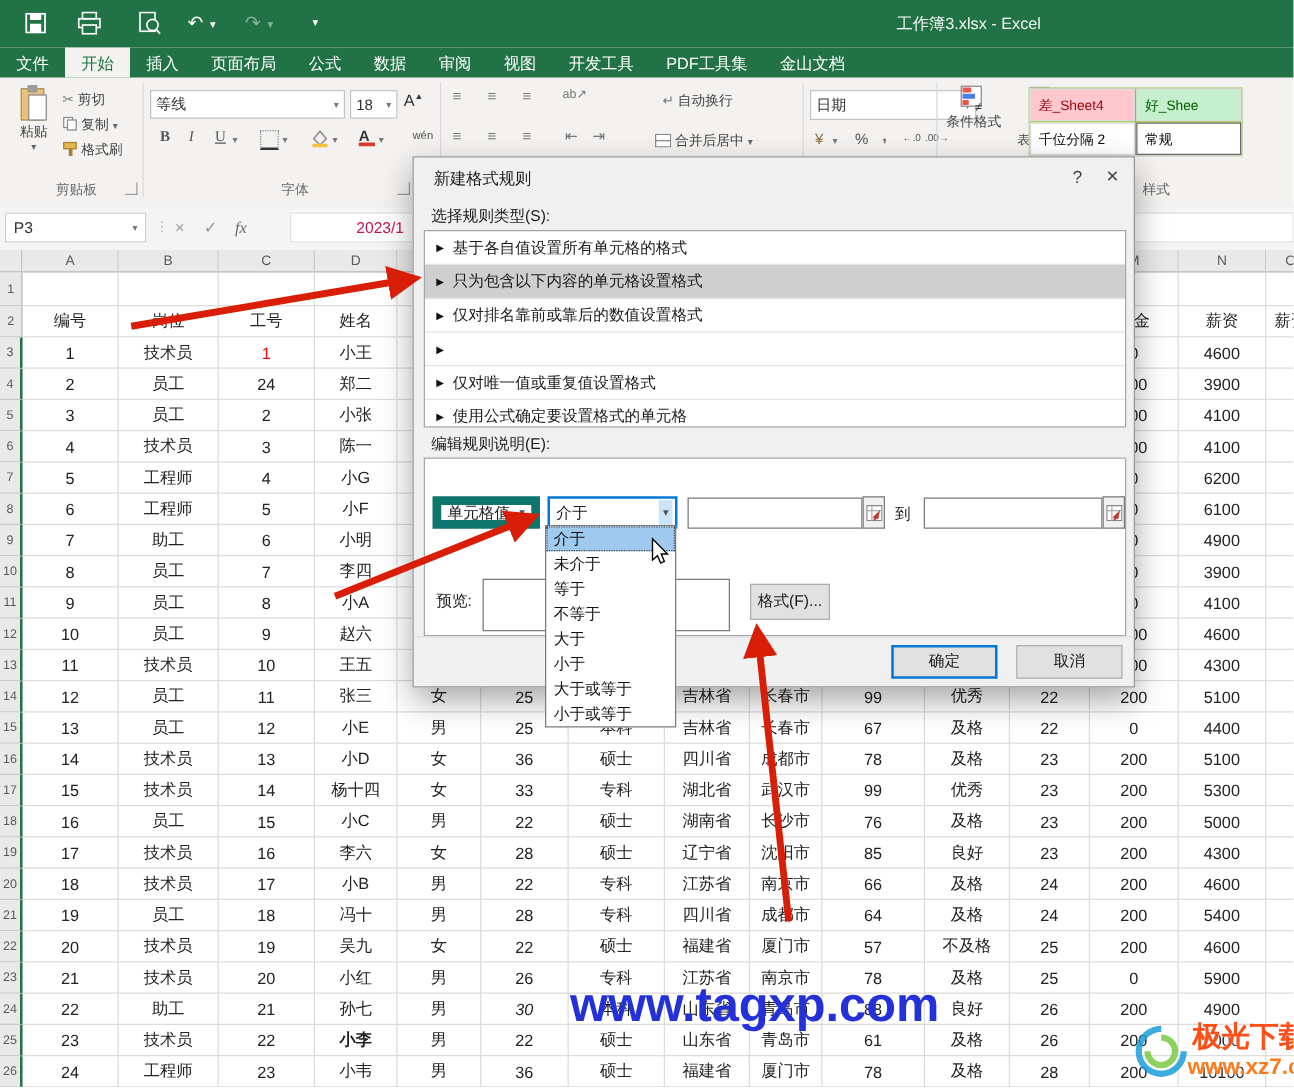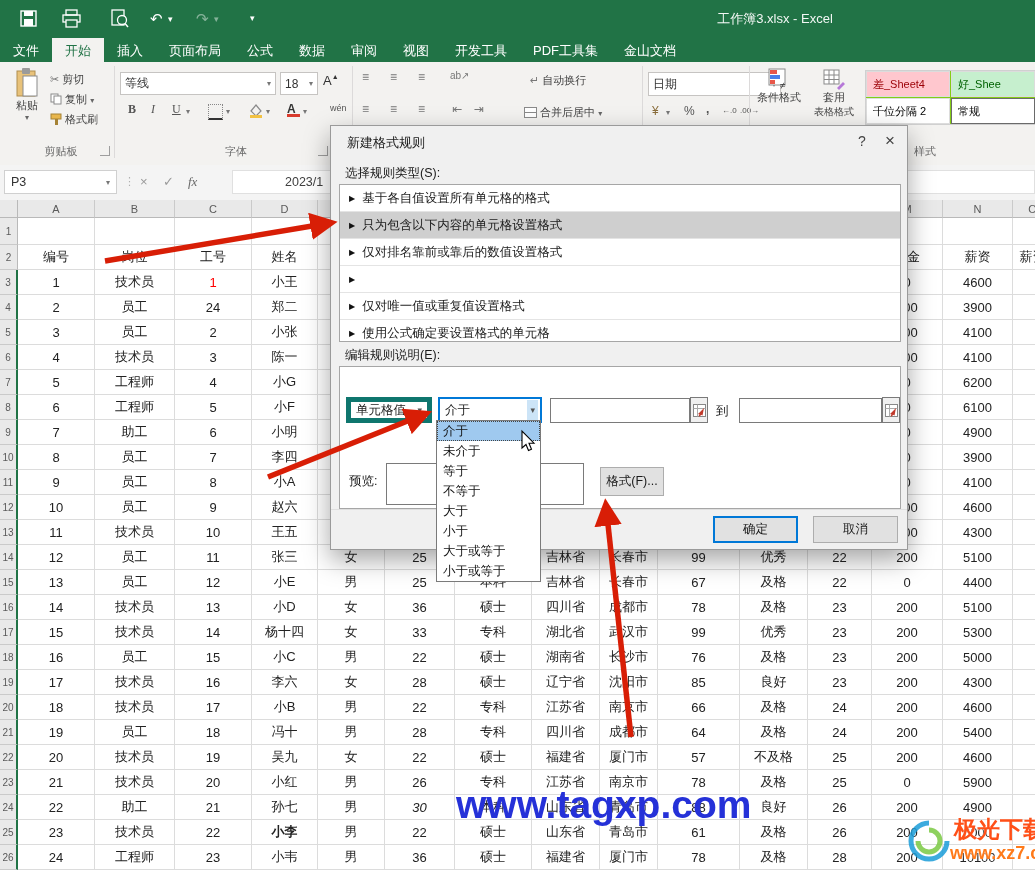--- a/index.html
+++ b/index.html
@@ -25,21 +25,21 @@
   .rbtn-txt{position:absolute;font-size:11px;color:#444;white-space:nowrap}
   .combo{position:absolute;background:#fff;border:1px solid #c6c4c2;font-size:12px;color:#333;display:flex;align-items:center;padding:0 4px;box-sizing:border-box}
   .combo .dd{margin-left:auto;font-size:8px;color:#777}
   .mini{position:absolute;font-size:12px;color:#555}
   .bigbtn{position:absolute;display:flex;flex-direction:column;align-items:center;font-size:11px;color:#444}
   .chip{box-sizing:border-box;font-size:11px;display:flex;align-items:center;padding-left:6px;border:1px solid #dcdcdc;width:84px;height:26px;overflow:hidden;white-space:nowrap}
   
   #fbar{left:0;top:165px;width:1035px;height:35px;background:#f4f4f4;border-bottom:1px solid #cfcfcf;z-index:4}
   #namebox{position:absolute;left:4px;top:5px;width:113px;height:24px;background:#fff;border:1px solid #d0d0d0;font-size:12.5px;color:#333;display:flex;align-items:center;padding:0 6px;box-sizing:border-box}
   #fx-area{position:absolute;left:232px;top:5px;width:803px;height:24px;background:#fff;border:1px solid #e0e0e0;box-sizing:border-box}
-  #fx-val{position:absolute;left:52px;top:4px;font-size:12.5px;color:#404040;white-space:nowrap}
+  #fx-val{position:absolute;left:52px;top:4px;font-size:12.5px;color:#be185d;white-space:nowrap}
   .fbtn{position:absolute;top:9px;font-size:13px;color:#9a9a9a}
   
   #grid{left:0;top:200px;width:1035px;height:670px;overflow:hidden;background:#fff;z-index:10}
   #grid-ch{display:flex;height:18px}
   .corner{width:18px;height:18px;background:#e9e9e9;border-right:1px solid #b9b9b9;border-bottom:1px solid #b9b9b9;box-sizing:border-box;flex:none}
   .colhdr{height:18px;background:#e9e9e9;border-right:1px solid #cacaca;border-bottom:1px solid #b9b9b9;box-sizing:border-box;flex:none;
           display:flex;align-items:center;justify-content:center;font-size:11px;color:#5a5a5a}
   .g-row{display:flex}
   .rowhdr{width:18px;background:#e9e9e9;border-right:1px solid #b9b9b9;border-bottom:1px solid #cacaca;box-sizing:border-box;flex:none;
           display:flex;align-items:center;justify-content:center;font-size:10px;color:#5a5a5a}
@@ -53,21 +53,21 @@
   #dlg-title{position:absolute;left:16px;top:8px;font-size:13px}
   .dlg-sysbtn{position:absolute;top:4px;width:22px;height:22px;display:flex;align-items:center;justify-content:center;color:#444;font-size:14px}
   #rule-label{position:absolute;left:14px;top:39px}
   #rule-list{position:absolute;left:8px;top:58px;width:562px;height:158px;background:#fff;border:1px solid #a6a6a6;box-sizing:border-box;overflow:hidden}
   .rule-item{height:26px;display:flex;align-items:center;padding-left:9px;border-bottom:1px solid #e4e4e4;white-space:nowrap}
   .rule-item .tri{font-size:8px;margin-right:7px;color:#111}
   .rule-item.sel{background:#cfcfcf}
   #edit-label{position:absolute;left:14px;top:221px}
   #edit-box{position:absolute;left:8px;top:240px;width:562px;height:143px;background:#fff;border:1px solid #a6a6a6;box-sizing:border-box}
   #cond-label{position:absolute;left:9px;top:9px;font-weight:bold}
-  .dcombo{position:absolute;background:#fff;border:5px solid #0f766e;box-sizing:border-box;display:flex;align-items:center;padding:0 5px;font-size:12.5px}
+  .dcombo{position:absolute;background:#fff;border:7px solid #0f766e;box-sizing:border-box;display:flex;align-items:center;padding:0 5px;font-size:12.5px}
   .dcombo .dd{margin-left:auto;font-size:9px;color:#555}
   .dinput{position:absolute;background:#fff;border:1px solid #7a7a7a;box-sizing:border-box}
   .picker{position:absolute;width:18px;height:26px;background:#f0f0f0;border:1px solid #7a7a7a;box-sizing:border-box;display:flex;align-items:center;justify-content:center}
   #fmt-btn{position:absolute;left:260px;top:100px;width:64px;height:29px;background:#e1e1e1;border:1px solid #adadad;box-sizing:border-box;
            display:flex;align-items:center;justify-content:center}
   #dlg-footsep{position:absolute;left:0;top:383px;width:576px;height:1px;background:#dfdfdf}
   .dlg-btn{position:absolute;top:390px;width:85px;height:27px;background:#e1e1e1;border:1px solid #adadad;box-sizing:border-box;
            display:flex;align-items:center;justify-content:center}
   #ok-btn{left:382px;border:2px solid #0078d7}
   #cancel-btn{left:482px}
@@ -241,21 +241,21 @@
         <rect x="1" y="2" width="15" height="14" fill="#fff" stroke="#8a8a8a"></rect>
         <line x1="1" y1="7" x2="16" y2="7" stroke="#8a8a8a"></line>
           <line x1="1" y1="11.5" x2="16" y2="11.5" stroke="#8a8a8a"></line>
         <line x1="6" y1="2" x2="6" y2="16" stroke="#8a8a8a"></line>
           <line x1="11" y1="2" x2="11" y2="16" stroke="#8a8a8a"></line>
         <path d="M14 20 L20 14 L22 16 L16 22 Z" fill="#b678d8"></path>
       </svg>
       <span>套用</span>
       <span style="font-size:10px">表格格式</span>
     </div>
-    <div class="abs" style="left:865px;top:8px;display:grid;grid-template-columns:84px 84px;grid-gap:1px;background:#84cc16;border:1px solid #d0d0d0" id="style-gallery">
+    <div class="abs" style="left:823px;top:8px;display:grid;grid-template-columns:84px 84px;grid-gap:1px;background:#84cc16;border:1px solid #d0d0d0" id="style-gallery">
         <div class="chip" style="background: rgb(255, 199, 206); color: rgb(156, 0, 6);">差_Sheet4</div>
         <div class="chip" style="background: rgb(198, 239, 206); color: rgb(0, 97, 0);">好_Shee</div>
         <div class="chip" style="background: rgb(255, 255, 255); color: rgb(0, 0, 0);">千位分隔 2</div>
         <div class="chip" style="background: rgb(255, 255, 255); color: rgb(0, 0, 0); border: 1px solid rgb(106, 106, 106);">常规</div>
       </div>
     <div class="grp-label" style="left:905px;width:40px">样式</div>
   </div>
 
   <div class="abs" id="fbar">
     <div id="namebox">

